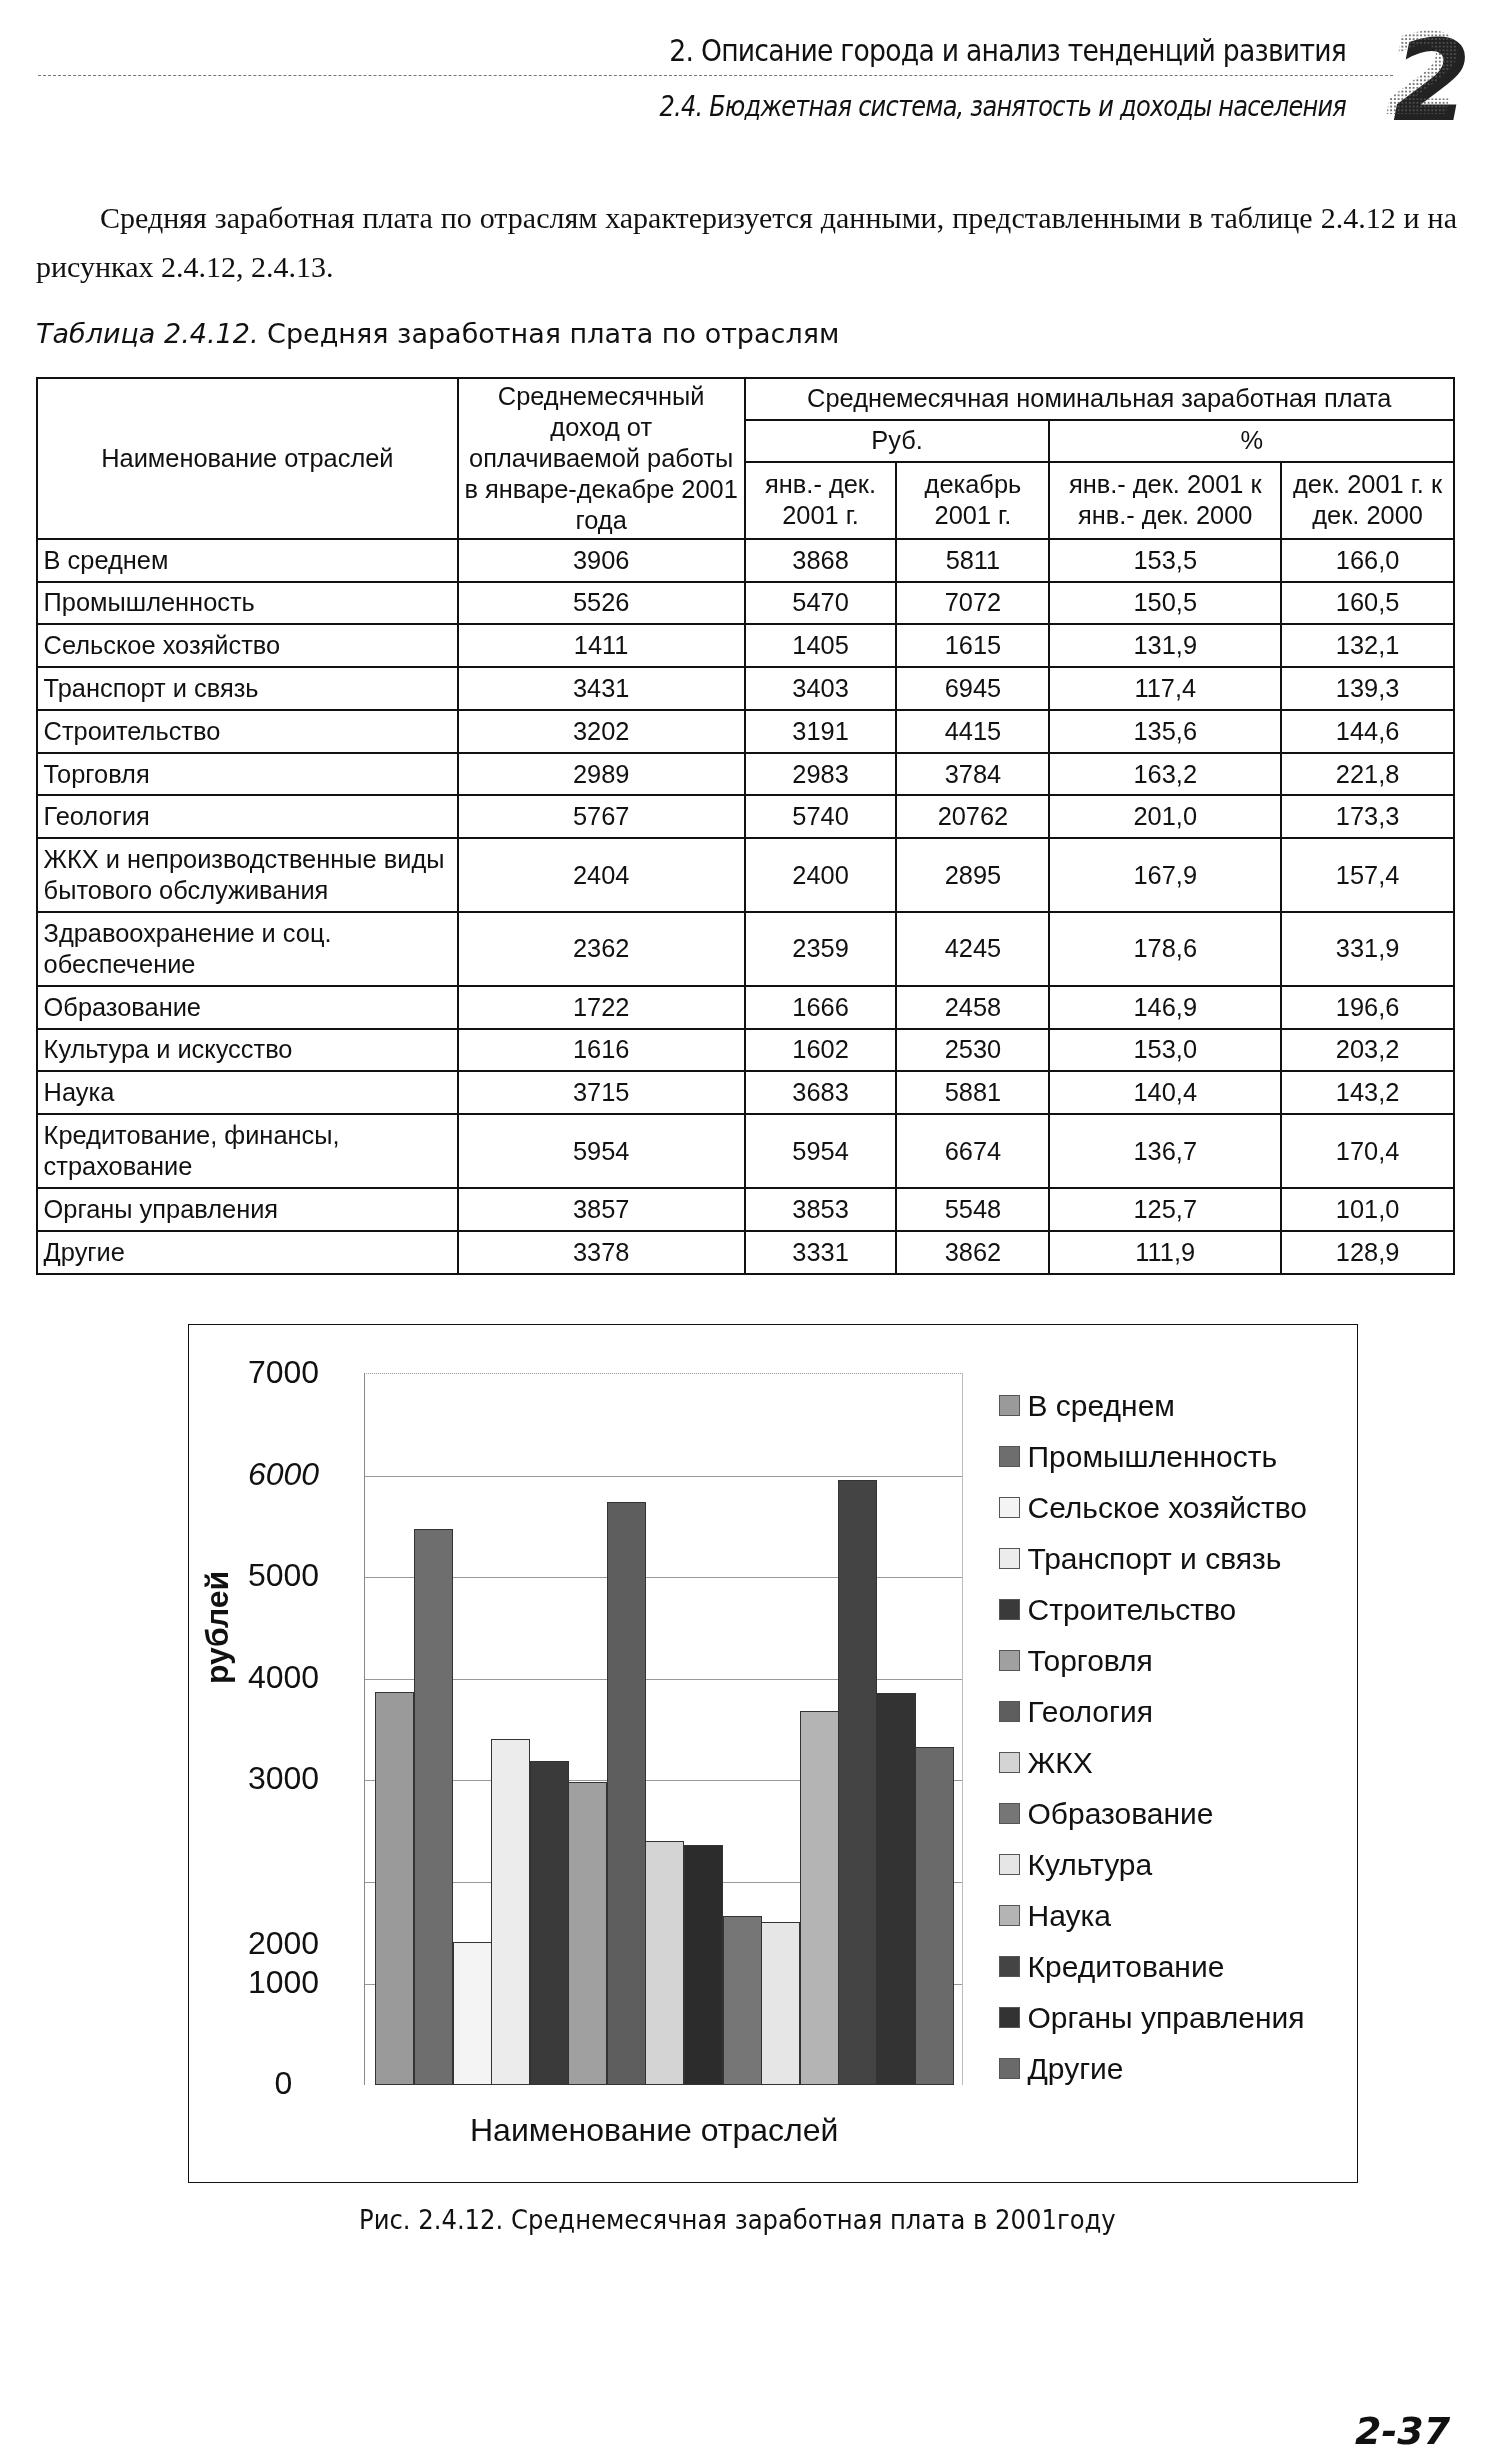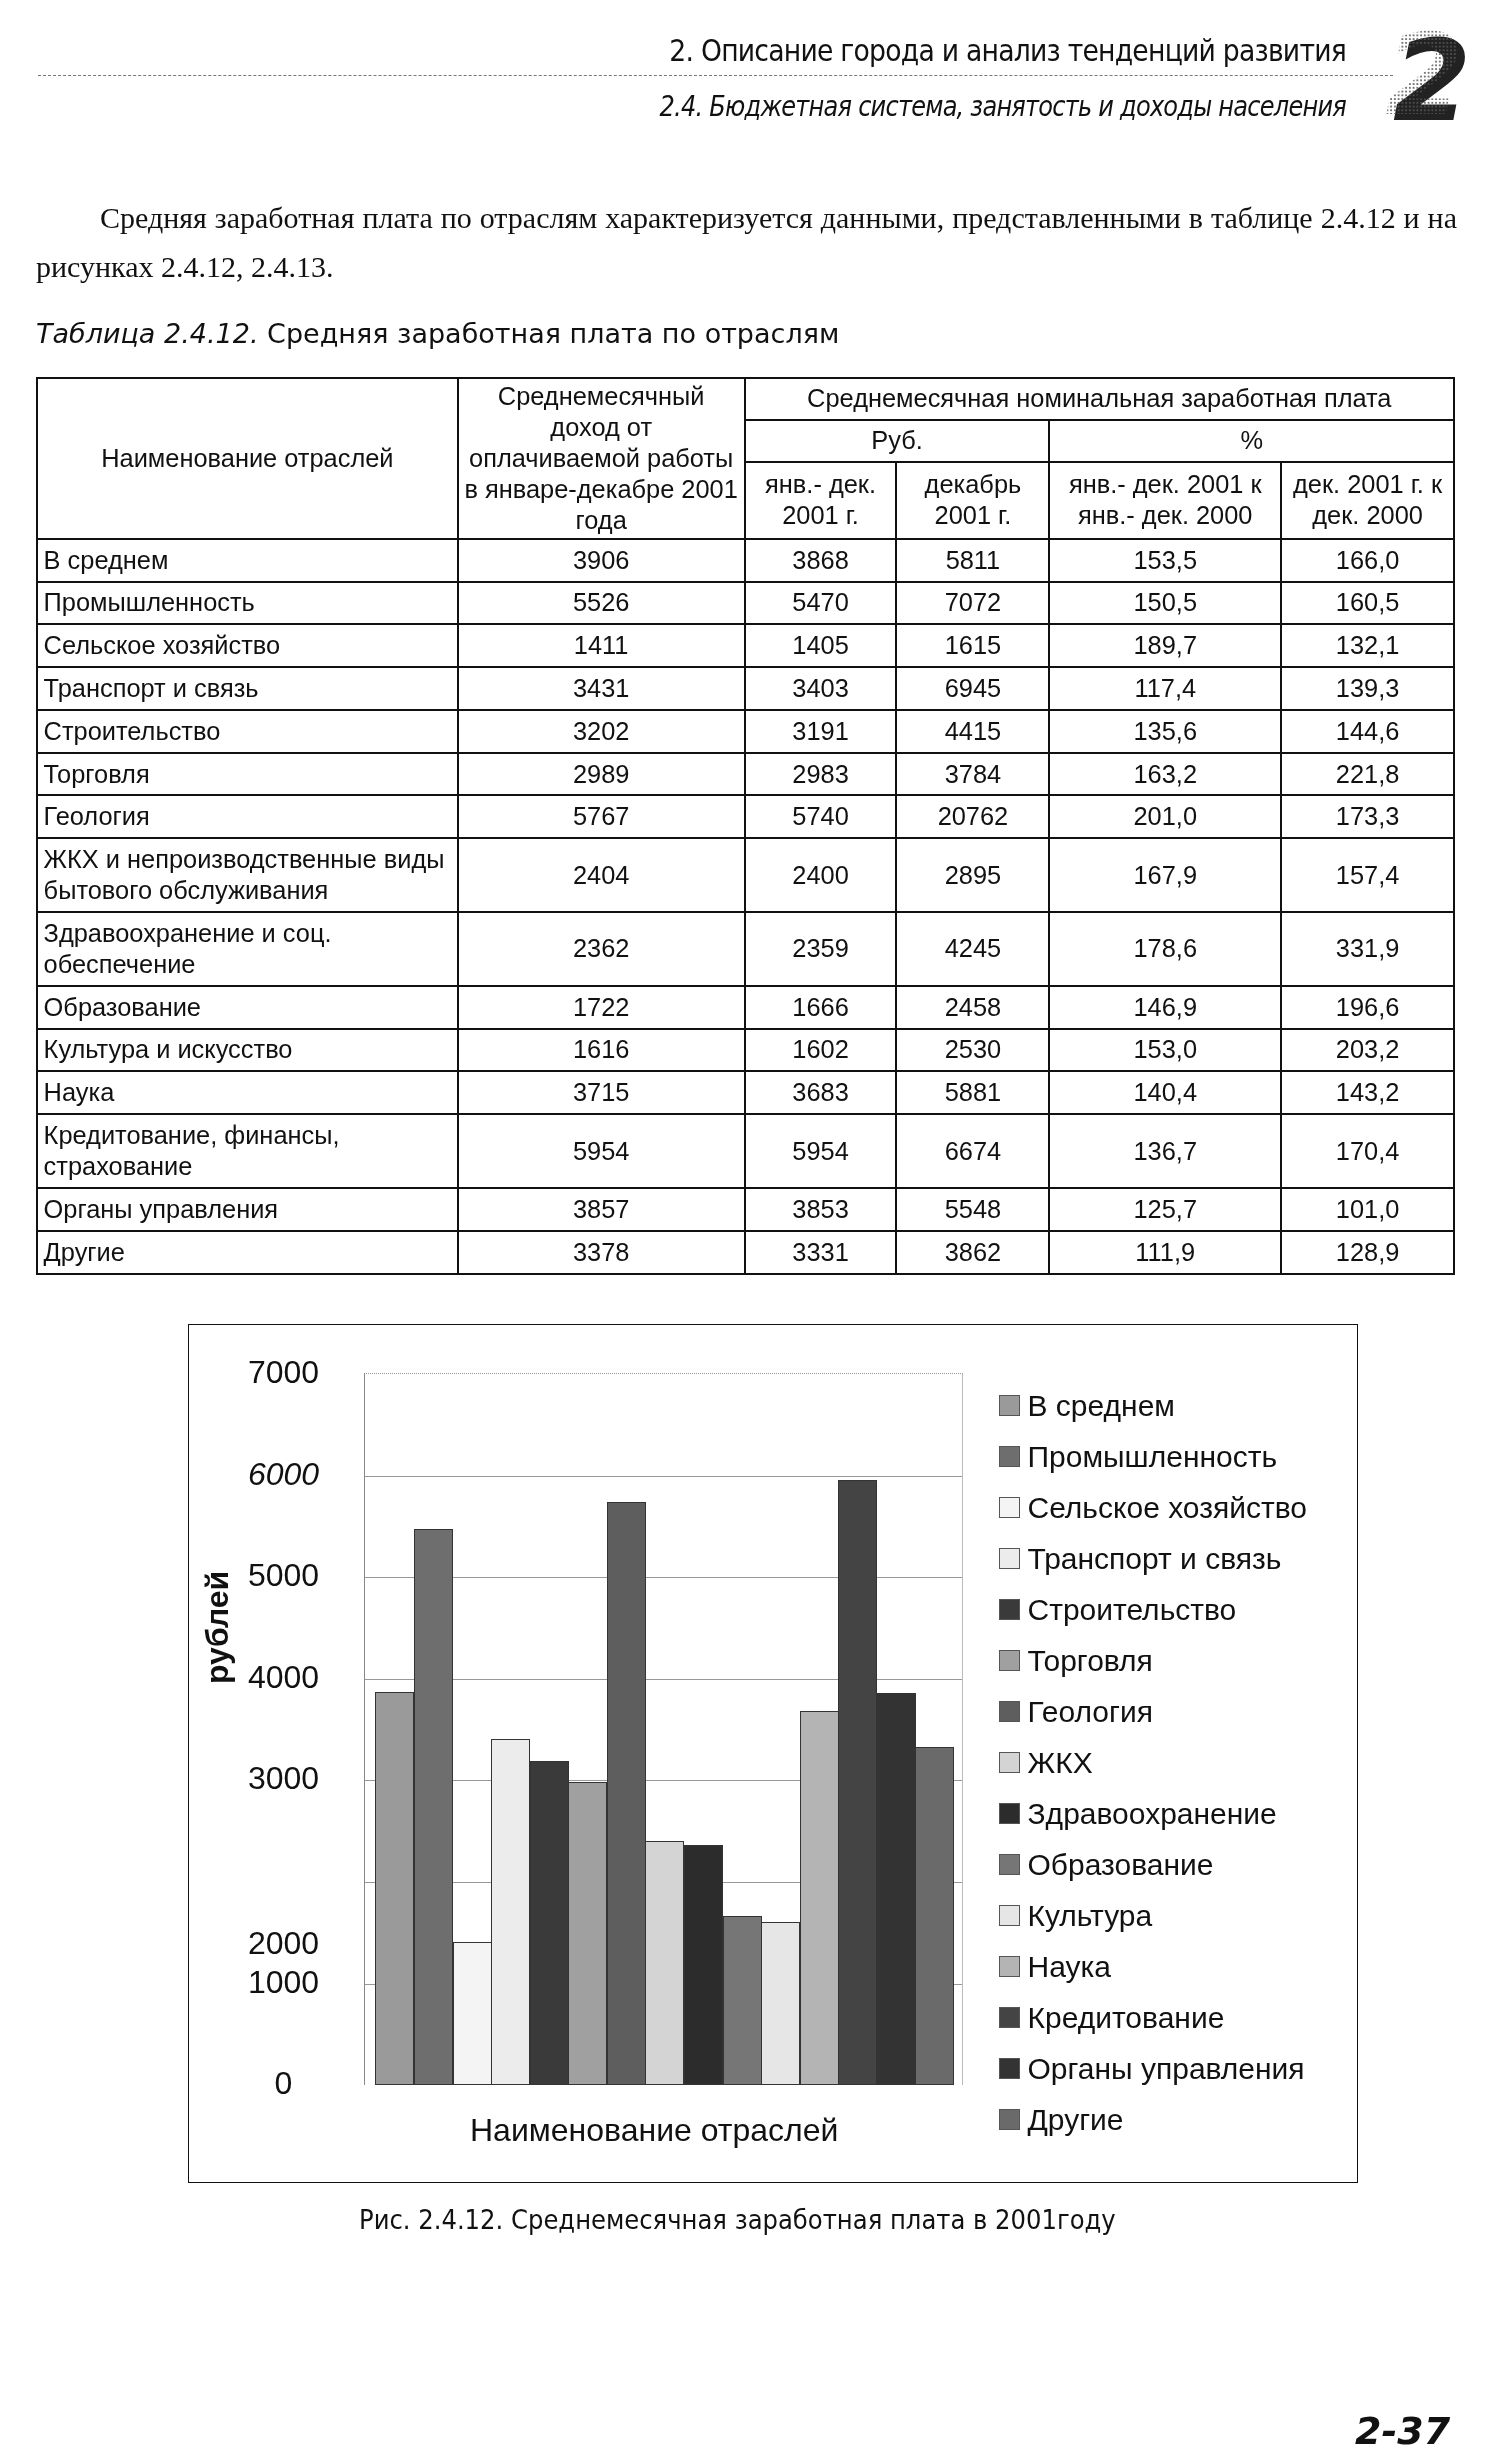--- a/index.html
+++ b/index.html
@@ -92,21 +92,21 @@
         <td>5470</td>
         <td>7072</td>
         <td>150,5</td>
         <td>160,5</td>
       </tr>
       <tr class="r1">
         <td class="name">Сельское хозяйство</td>
         <td>1411</td>
         <td>1405</td>
         <td>1615</td>
-        <td>189,7</td>
+        <td>131,9</td>
         <td>132,1</td>
       </tr>
       <tr class="r1">
         <td class="name">Транспорт и связь</td>
         <td>3431</td>
         <td>3403</td>
         <td>6945</td>
         <td>117,4</td>
         <td>139,3</td>
       </tr>
@@ -264,24 +264,20 @@
     </div>
     <div class="item">
       <span class="sw" style="background: rgb(94, 94, 94);"></span>
       <span>Геология</span>
     </div>
     <div class="item">
       <span class="sw" style="background: rgb(212, 212, 212);"></span>
       <span>ЖКХ</span>
     </div>
     <div class="item">
-      <span class="sw" style="background: rgb(44, 44, 44);"></span>
-      <span>Здравоохранение</span>
-    </div>
-    <div class="item">
       <span class="sw" style="background: rgb(118, 118, 118);"></span>
       <span>Образование</span>
     </div>
     <div class="item">
       <span class="sw" style="background: rgb(230, 230, 230);"></span>
       <span>Культура</span>
     </div>
     <div class="item">
       <span class="sw" style="background: rgb(180, 180, 180);"></span>
       <span>Наука</span>

